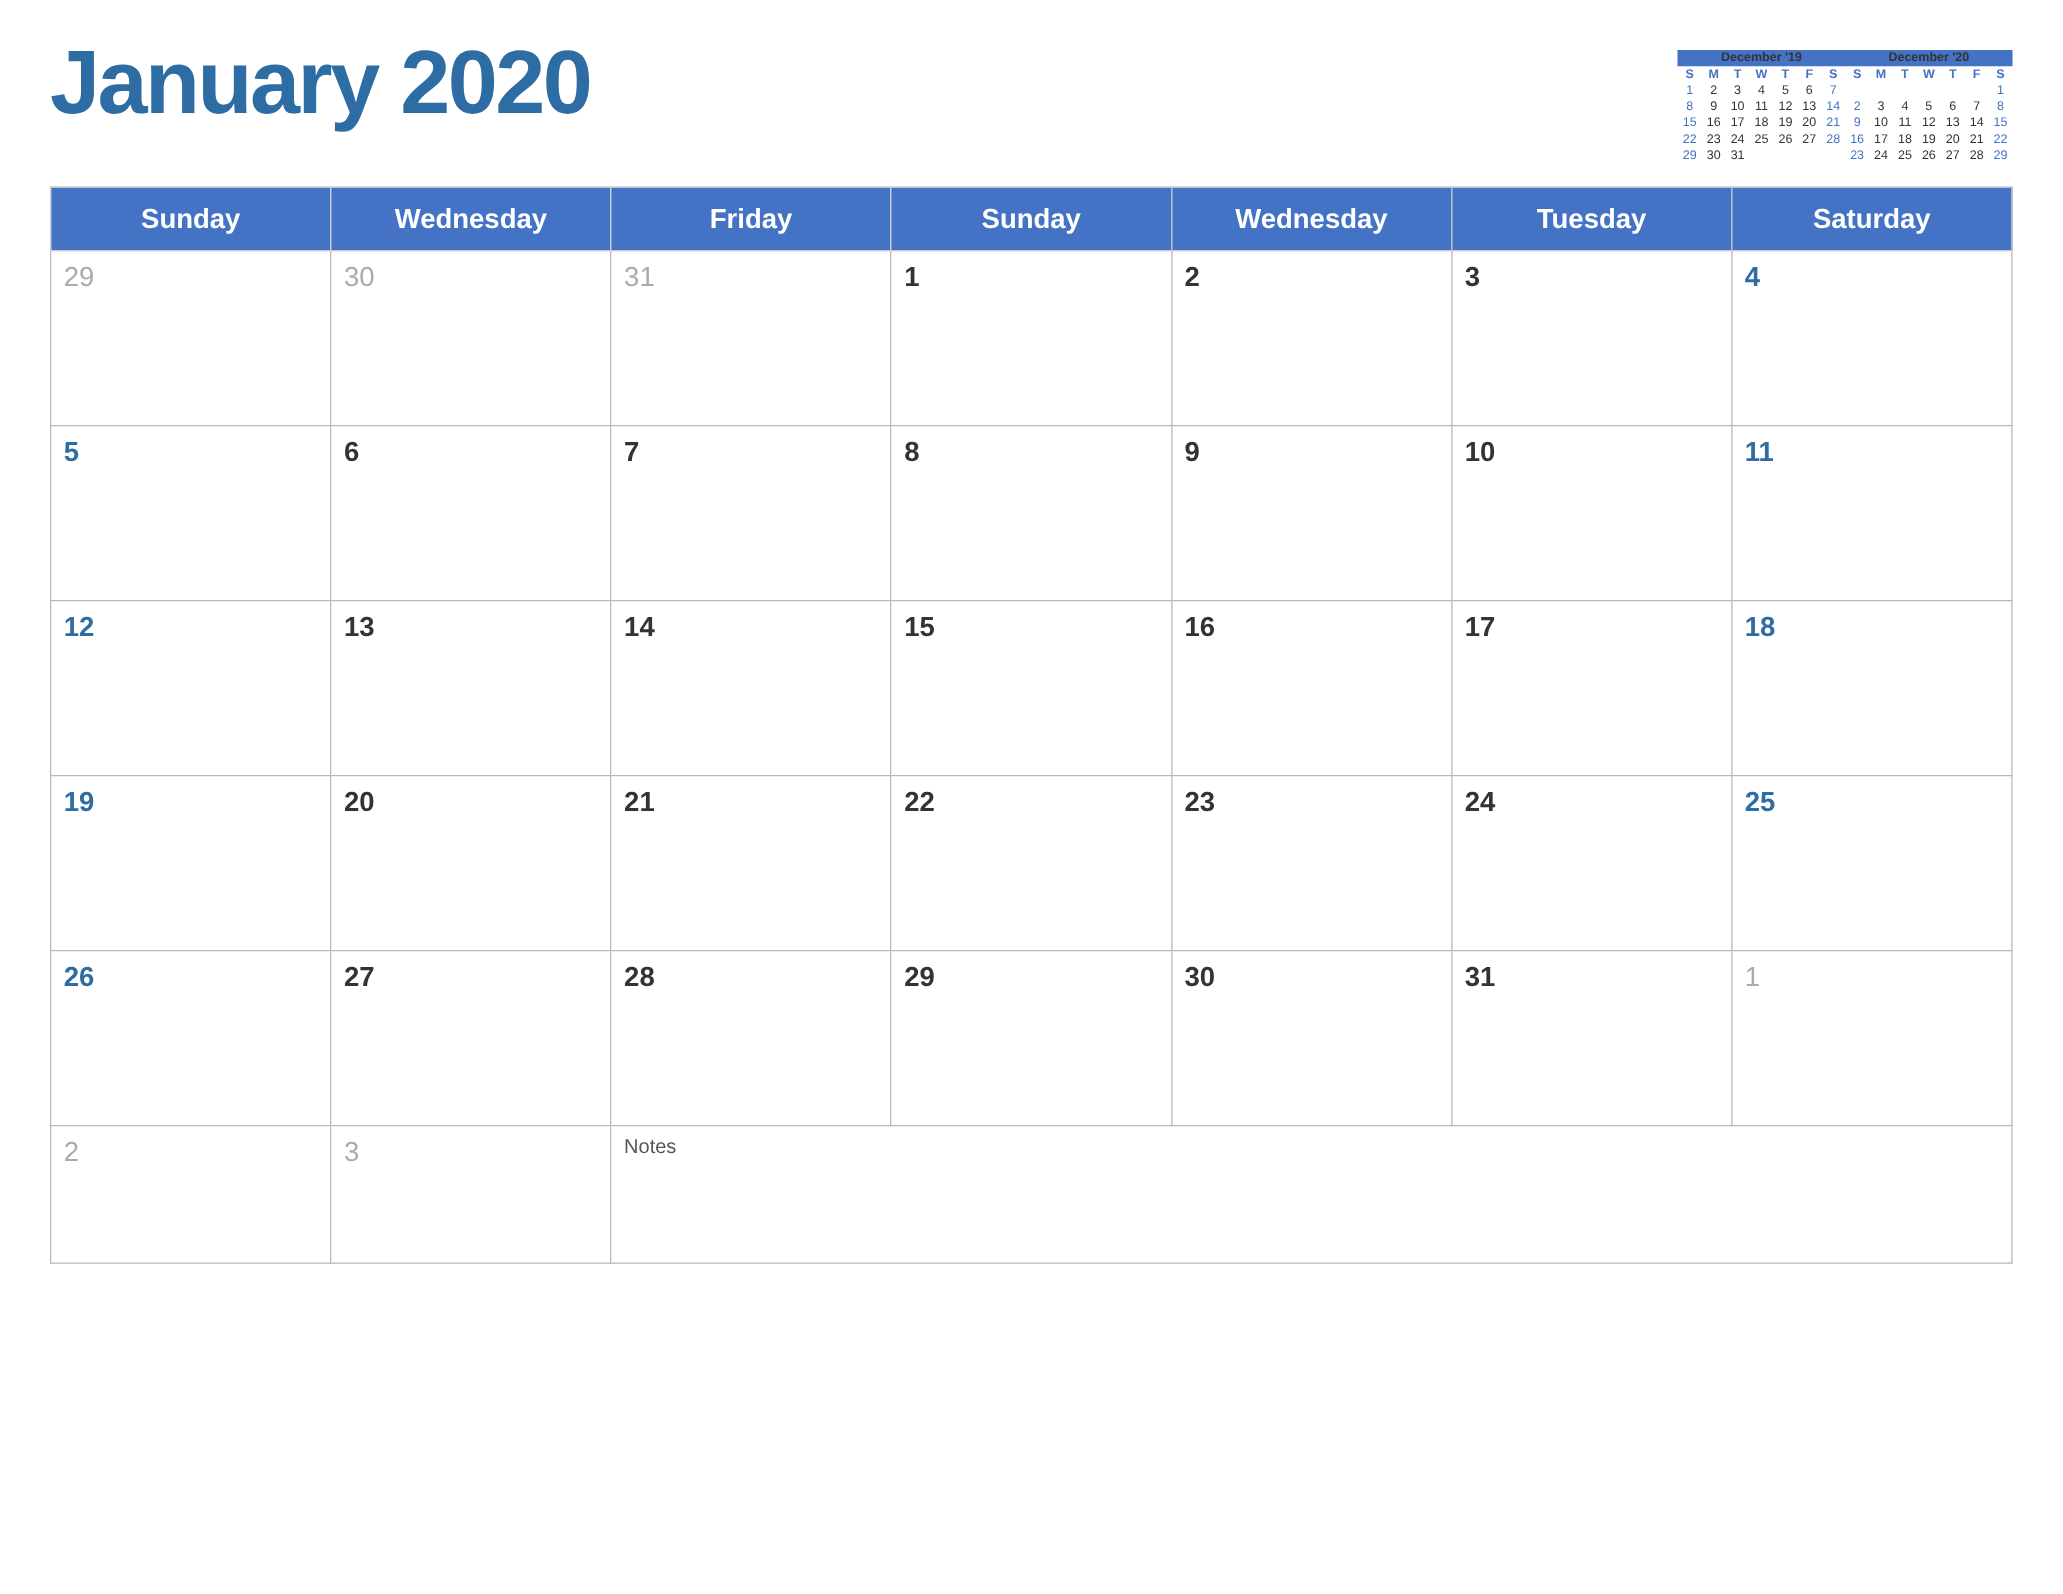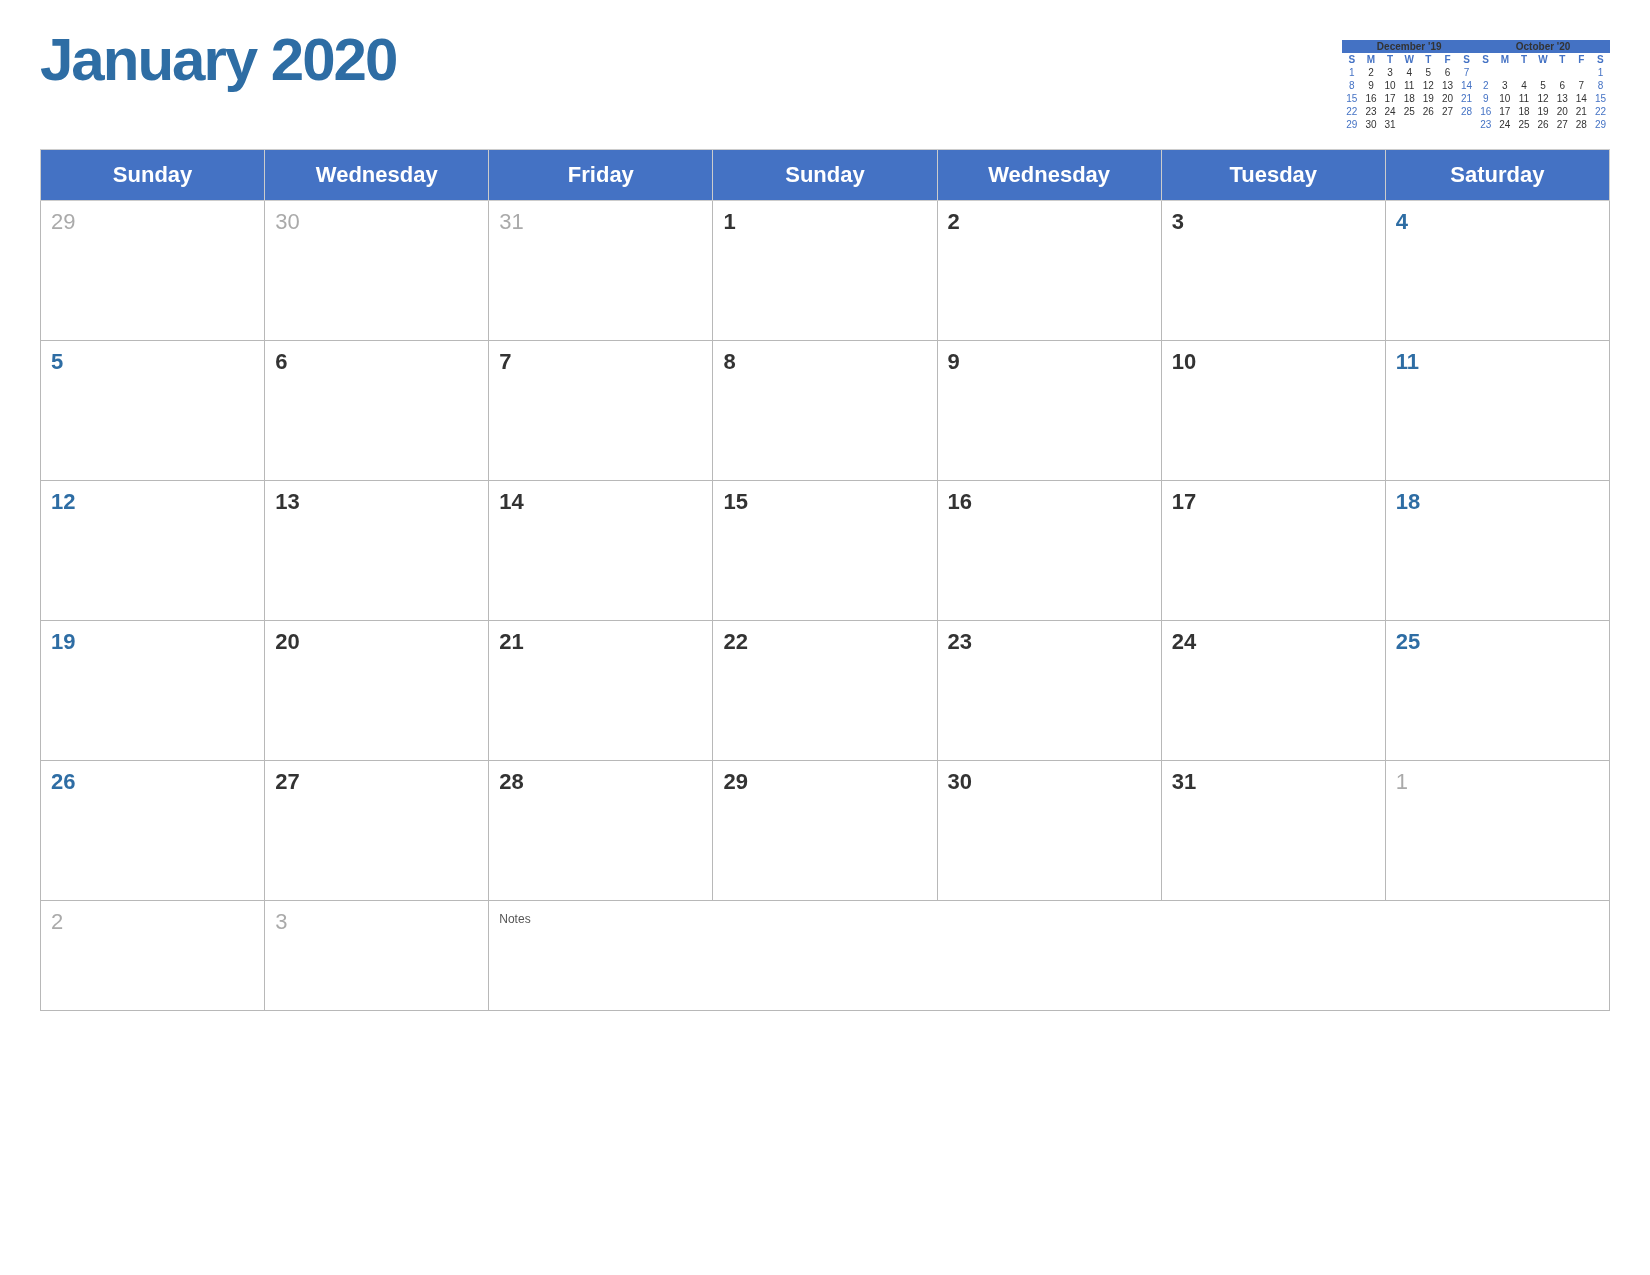--- a/index.html
+++ b/index.html
@@ -10,21 +10,21 @@
       min-height: 1275px;
       padding: 30px 40px 20px 40px;
     }
     .top-section {
       display: flex;
       align-items: flex-start;
       justify-content: space-between;
       margin-bottom: 18px;
     }
     .main-title {
-      font-size: 60px;
+      font-size: 72px;
       font-weight: 900;
       color: #2e6da4;
       line-height: 1;
       letter-spacing: -2px;
     }
     .mini-calendars {
       display: flex;
       gap: 0;
       margin-top: 10px;
     }
@@ -95,21 +95,21 @@
     .day-num.other {
       color: #aaa;
       font-weight: normal;
     }
     .notes-row td {
       height: 110px;
       vertical-align: top;
       padding: 8px 10px;
     }
     .notes-label {
-      font-size: 12px;
+      font-size: 16px;
       color: #555;
     }
     .notes-cell {
       border: 1px solid #b8b8b8;
       background: #fff;
     }
     .other-month-cell {
       background: #f0f0f0;
     }
   </style>
@@ -181,21 +181,21 @@
               <td></td>
         </tr>
       </tbody>
         </table>
     </div>
 
     <div class="mini-cal">
       <table>
         <tbody>
             <tr>
-              <td colspan="7" class="mini-cal-header">October '20</td>
+              <td colspan="7" class="mini-cal-header">December '20</td>
             </tr>
         <tr>
           <th class="sun">S</th>
           <th>M</th>
           <th>T</th>
           <th>W</th>
           <th>T</th>
           <th>F</th>
           <th class="sat">S</th>
         </tr>

